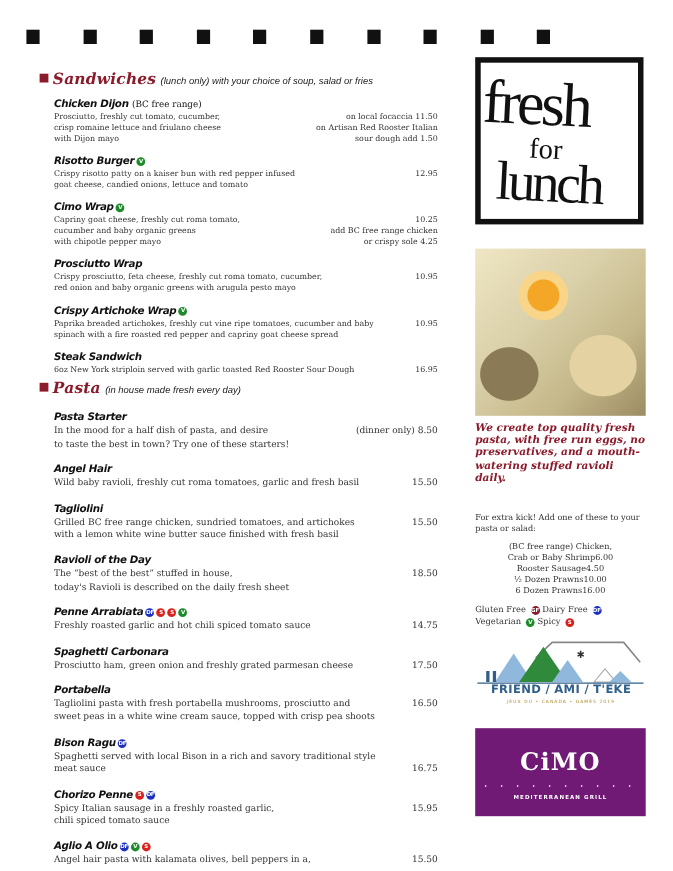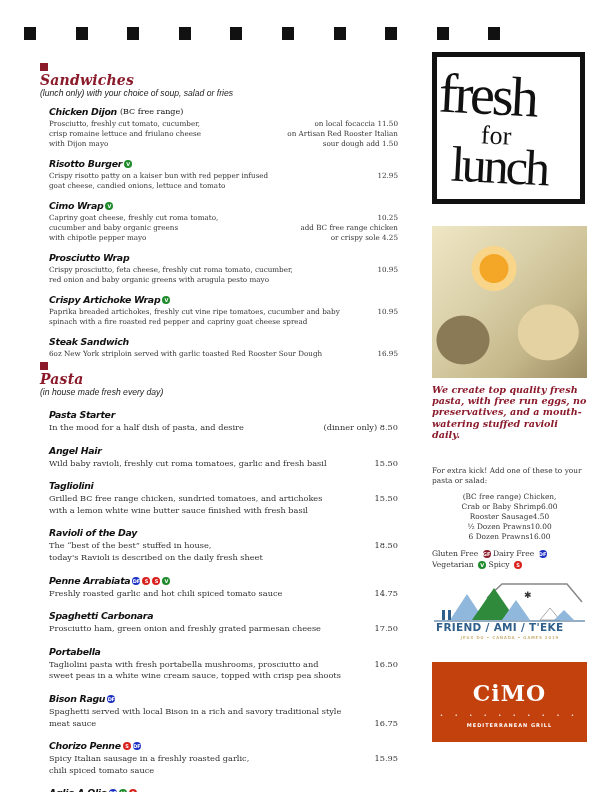--- a/index.html
+++ b/index.html
@@ -1,20 +1,20 @@
 <!DOCTYPE html>
 <html><head>
 <meta charset="utf-8">
 <style>
   html, body { margin:0; padding:0; }
   body { width:612px; height:792px; background:#fff; position:relative; overflow:hidden; font-family:"DejaVu Serif", serif; color:#222; }
   .squares { position:absolute; top:27px; left:24px; width:580px; height:14px; }
   .sq { position:absolute; top:0; width:12px; height:13px; background:#111; }
   .left { position:absolute; left:36px; top:64px; width:362px; }
-  .sec-head { display:flex; align-items:baseline; margin:0 0 2px 0;flex-direction:column; }
+  .sec-head { display:flex; align-items:baseline; margin:0 0 2px 0; }
   .sec-bullet { width:8px; height:8px; background:#8b1a2b; margin-right:4px; display:inline-block; position:relative; top:-1px; }
   .sec-title { font-family:"DejaVu Serif", serif; font-style:italic; font-weight:bold; color:#8b1a2b; font-size:14px; letter-spacing:0.2px; }
   .sec-sub { font-family:Liberation Sans, sans-serif; font-style:italic; font-size:8.6px; color:#222; margin-left:4px; }
   .item { margin-left:13px; margin-bottom:3px; position:relative; }
   .item-name { font-family:"DejaVu Sans", sans-serif; font-weight:bold; font-style:italic; font-size:9.4px; color:#111; letter-spacing:-0.3px; line-height:12px; display:inline-flex; align-items:center; }
   .item-note { font-family:"DejaVu Serif", serif; font-size:8px; font-style:normal; font-weight:normal; margin-left:3px; letter-spacing:0; }
   .desc-row { display:flex; justify-content:space-between; font-size:7.2px; line-height:10px; color:#333; }
   .desc-row .price { white-space:nowrap; text-align:right; }
   .desc-row.big { font-size:8.2px; line-height:11.6px; }
   .badge { display:inline-block; width:8px; height:8px; border-radius:50%; color:#fff; font-size:5px; line-height:8px; text-align:center; margin-left:2px; font-family:"DejaVu Sans", sans-serif; font-style:normal; font-weight:bold; }
@@ -27,23 +27,23 @@
   .fresh-logo { width:153px; height:152px; background:#111; position:relative; }
   .fresh-inner { position:absolute; left:5px; top:5px; right:5px; bottom:5px; background:#fff; overflow:hidden; }
   .fresh-word { position:absolute; font-family:"Liberation Serif", serif; color:#111; transform:rotate(3deg); line-height:1; }
   .photo { margin-top:22px; width:155px; height:152px; background: radial-gradient(circle at 40% 28%, #f4a726 0 14px, #f9d58a 15px 22px, transparent 23px), radial-gradient(ellipse at 75% 70%, #e4d2a2 0 30px, transparent 31px), radial-gradient(ellipse at 20% 75%, #8a7a55 0 26px, transparent 27px), linear-gradient(135deg, #efe6c4 0%, #d9cfa8 40%, #c5b88a 70%, #9c8c63 100%); }
   .tagline { margin-top:6px; font-family:"DejaVu Serif", serif; font-style:italic; font-weight:bold; color:#8b1a2b; font-size:9.6px; line-height:11.2px; width:155px; }
   .extras { margin-top:26px; font-size:7.4px; line-height:10px; color:#333; }
   .extras .intro { margin-bottom:6px; }
   .ex-row { display:flex; justify-content:center; }
   .legend { margin-top:6px; font-size:7.6px; line-height:11px; color:#333; }
   .friend-logo { margin-top:10px; width:155px; height:66px; position:relative; }
-  .friend-text { position:absolute; left:4px; top:41px; width:148px; font-family:"DejaVu Sans", sans-serif; font-weight:bold; color:#2f5f8a; font-size:10.5px; letter-spacing:0.3px; }
+  .friend-text { position:absolute; left:4px; top:41px; width:148px; text-align:center; font-family:"DejaVu Sans", sans-serif; font-weight:bold; color:#2f5f8a; font-size:10.5px; letter-spacing:0.3px; }
   .friend-sub { position:absolute; left:4px; top:55px; width:148px; text-align:center; font-family:"DejaVu Sans", sans-serif; font-size:4px; color:#b08a2b; letter-spacing:1px; }
-  .cimo-logo { margin-top:16px; width:155px; height:80px; background:#c2410c; position:relative; }
+  .cimo-logo { margin-top:16px; width:155px; height:80px; background:#701a75; position:relative; }
   .cimo-text { position:absolute; top:18px; width:100%; text-align:center; font-family:"DejaVu Serif", serif; font-weight:bold; color:#fff; font-size:22px; letter-spacing:1px; }
   .cimo-dots { position:absolute; top:50px; width:100%; text-align:center; color:#fff; font-size:5px; letter-spacing:5px; }
   .cimo-sub { position:absolute; top:60px; width:100%; text-align:center; color:#fff; font-family:"DejaVu Sans", sans-serif; font-size:5px; letter-spacing:1px; font-weight:bold; }
 </style>
 </head>
 <body>
 
 <div class="squares" id="squares">
     <div class="sq" style="left: 0px;"></div>
     <div class="sq" style="left: 51.6px;"></div>
@@ -131,20 +131,23 @@
     <span class="sec-bullet"></span>
     <span class="sec-title">Pasta</span>
     <span class="sec-sub">(in house made fresh every day)</span>
   </div>
   <div id="pasta-list">
       <div class="item pasta-item"><div class="item-name">
           <span>Pasta Starter</span>
         </div><div class="desc-row big">
           <span>In the mood for a half dish of pasta, and desire</span>
           <span class="price">(dinner only) 8.50</span>
+        </div><div class="desc-row big">
+          <span>to taste the best in town? Try one of these starters!</span>
+          <span class="price"></span>
         </div></div>
       <div class="item pasta-item"><div class="item-name">
           <span>Angel Hair</span>
         </div><div class="desc-row big">
           <span>Wild baby ravioli, freshly cut roma tomatoes, garlic and fresh basil</span>
           <span class="price">15.50</span>
         </div></div>
       <div class="item pasta-item"><div class="item-name">
           <span>Tagliolini</span>
         </div><div class="desc-row big">

